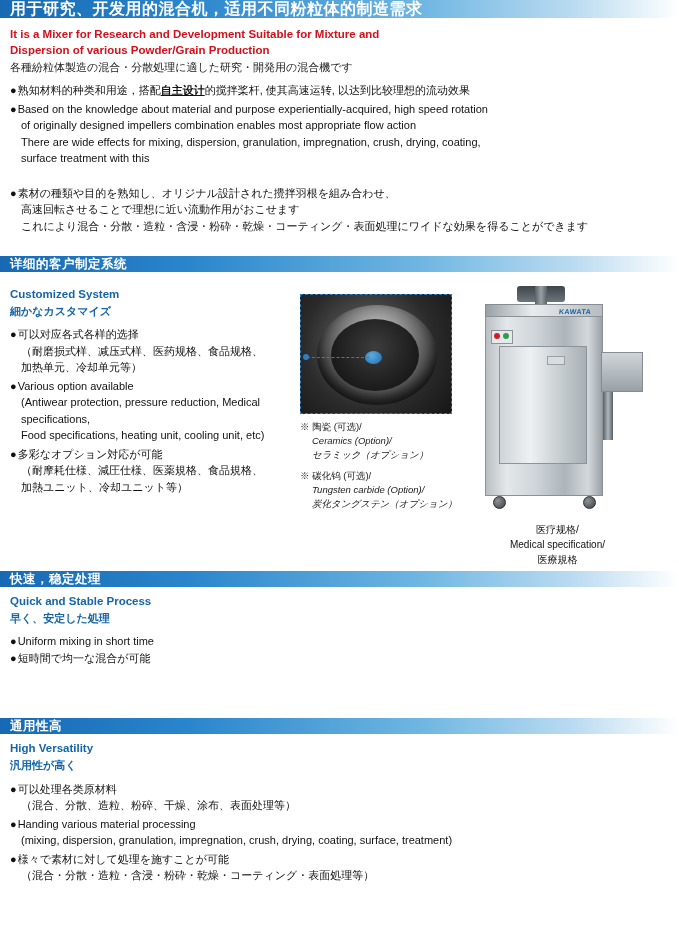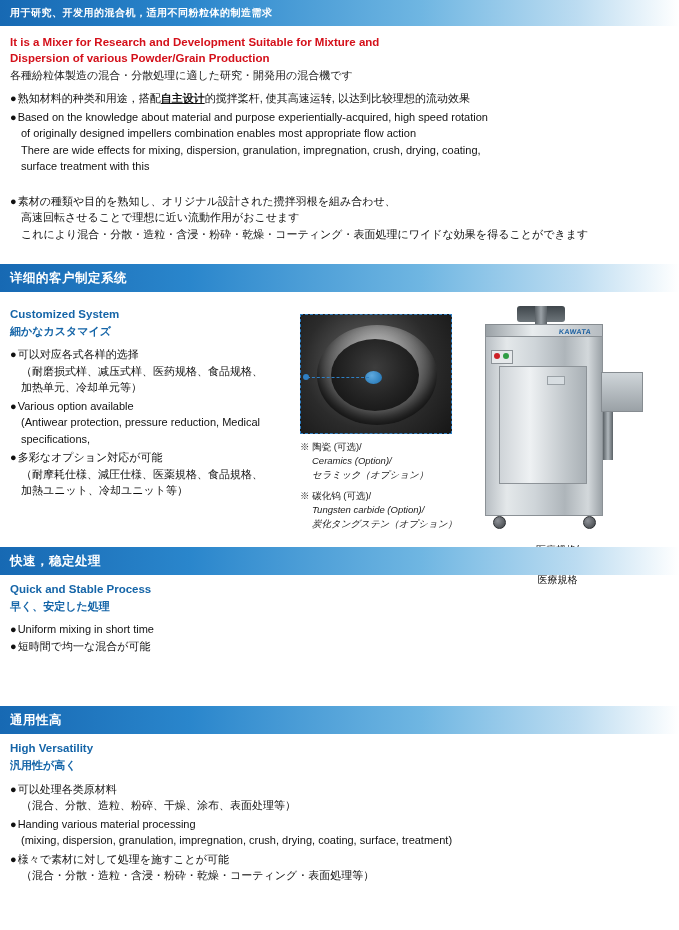--- a/index.html
+++ b/index.html
@@ -14,31 +14,31 @@
   .page {
     position: relative;
     width: 679px;
     height: 930px;
     background: #fff;
   }
 
   
   .bar {
     position: relative;
-    height: 26px;
+    height: 18px;
     background: linear-gradient(to right, #1769b3 0%, #2a86cc 28%, #6fb6e2 62%, #bcdcf1 85%, #ffffff 100%);
     display: flex;
     align-items: center;
     padding-left: 10px;
     color: #ffffff;
-    font-size: 10px;
+    font-size: 16px;
     font-weight: bold;
     letter-spacing: 0.5px;
   }
-  .bar.small { height: 28px; font-size: 12.5px; }
+  .bar.small { height: 16px; font-size: 12.5px; }
 
   .section { padding: 0 10px; }
 
   .eng-title {
     color: #1565a8;
     font-weight: bold;
     font-size: 11.5px;
     line-height: 1.35;
     margin-top: 7px;
   }
@@ -68,21 +68,21 @@
     line-height: 1.5;
     color: #111;
     padding-left: 0px;
     position: relative;
   }
   .bullet-list li .b { margin-right: 1px; }
   .indent { padding-left: 11px; display: block; }
   .bold-ul { font-weight: bold; text-decoration: underline; }
 
   
-  .cs-wrap { position: relative; height: 255px; }
+  .cs-wrap { position: relative; height: 299px; }
   .cs-left { position: absolute; left: 10px; top: 8px; width: 300px; }
   .cs-mid { position: absolute; left: 300px; top: 22px; width: 160px; }
   .cs-right { position: absolute; left: 440px; top: 14px; width: 235px; }
 
   
   .photo-dashed {
     width: 152px; height: 120px;
     border: 1px dashed #2f7fc4;
     background: radial-gradient(circle at 45% 42%, #7b7b7b 0%, #4a4a4a 32%, #2b2b2b 60%, #161616 100%);
     position: relative;
@@ -247,20 +247,21 @@
       <div class="jp-title">細かなカスタマイズ</div>
       <ul class="bullet-list" style="margin-top:8px;">
         <li>
           <span class="b">●</span><span>可以对应各式各样的选择</span>
           <span class="indent">（耐磨损式样、减压式样、医药规格、食品规格、</span>
           <span class="indent">加热单元、冷却单元等）</span>
         </li>
         <li style="margin-top:2px;">
           <span class="b">●</span><span>Various option available</span>
           <span class="indent">(Antiwear protection, pressure reduction,  Medical specifications,</span>
+          <span class="indent">Food specifications, heating unit, cooling unit, etc)</span>
         </li>
         <li style="margin-top:2px;">
           <span class="b">●</span><span>多彩なオプション対応が可能</span>
           <span class="indent">（耐摩耗仕様、減圧仕様、医薬規格、食品規格、</span>
           <span class="indent">加熱ユニット、冷却ユニット等）</span>
         </li>
       </ul>
     </div>
 
     <div class="cs-mid">

